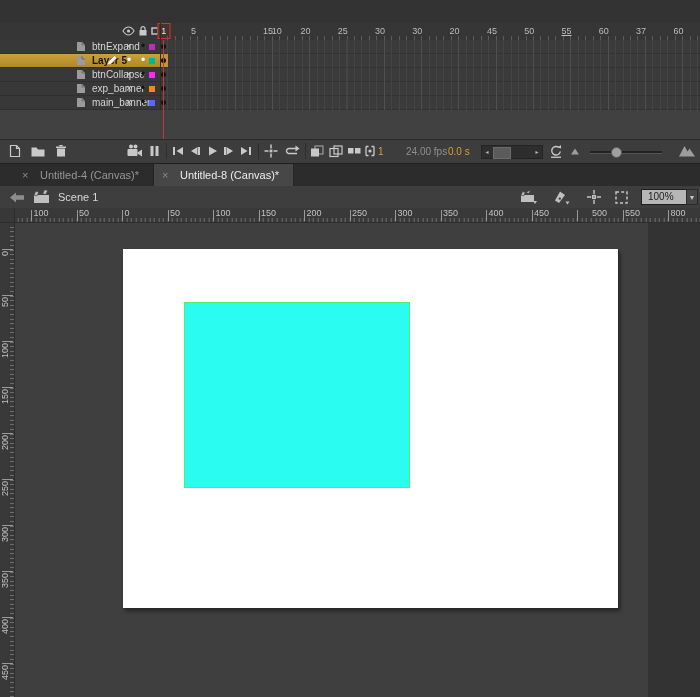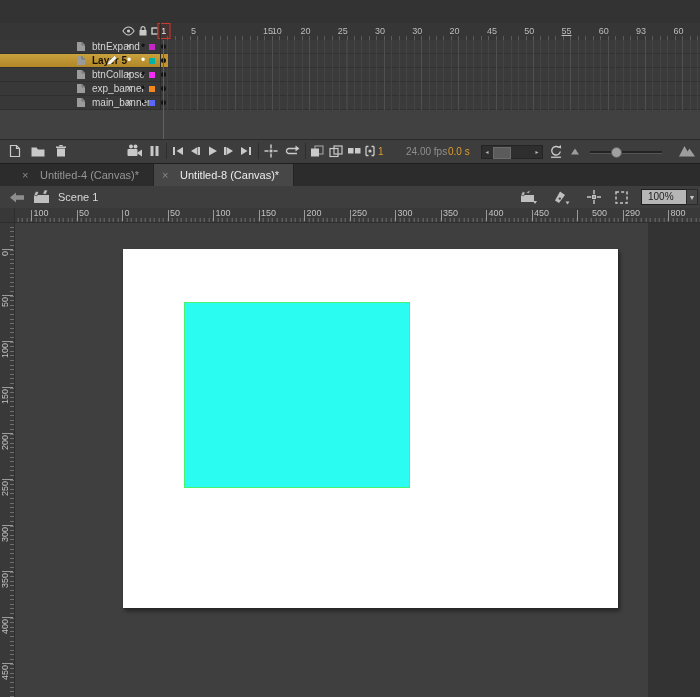--- a/index.html
+++ b/index.html
@@ -116,21 +116,21 @@
           <span class="frm" style="left: 268.14px;">15</span>
           <span class="frm" style="left: 305.44px;">20</span>
           <span class="frm" style="left: 342.74px;">25</span>
           <span class="frm" style="left: 380.04px;">30</span>
           <span class="frm" style="left: 417.34px;">30</span>
           <span class="frm" style="left: 454.64px;">20</span>
           <span class="frm" style="left: 491.94px;">45</span>
           <span class="frm" style="left: 529.24px;">50</span>
           <span class="frm" style="left: 566.54px; text-decoration: underline;">55</span>
           <span class="frm" style="left: 603.84px;">60</span>
-          <span class="frm" style="left: 641.14px;">93</span>
+          <span class="frm" style="left: 641.14px;">37</span>
           <span class="frm" style="left: 678.44px;">60</span>
         </div>
       <div class="tick-strip-h"></div>
     </div>
     <div class="tl-body">
       <div id="layerList">
           <div class="lrow">
             <span class="licon">
               <svg width="10" height="11" viewBox="0 0 10 11">
                 <path d="M1 1h5l3 3v6H1z" fill="#9b9b9b"></path>
@@ -407,21 +407,21 @@
         <span class="hlbl" style="left: 397.5px;">300</span>
         <span class="htick" style="left: 440.5px;"></span>
         <span class="hlbl" style="left: 443px;">350</span>
         <span class="htick" style="left: 486px;"></span>
         <span class="hlbl" style="left: 488.5px;">400</span>
         <span class="htick" style="left: 531.5px;"></span>
         <span class="hlbl" style="left: 534px;">450</span>
         <span class="htick" style="left: 577px;"></span>
         <span class="hlbl" style="left: 592px; text-align: center;">500</span>
         <span class="htick" style="left: 622.5px;"></span>
-        <span class="hlbl" style="left: 625px;">290</span>
+        <span class="hlbl" style="left: 625px;">550</span>
         <span class="htick" style="left: 668px;"></span>
         <span class="hlbl" style="left: 670.5px;">800</span>
       </div>
     <div class="v-ruler" id="vRuler">
         <div class="minor"></div>
         <span class="vtick" style="top: 27px;"></span>
         <span class="vlbl" style="top: 29px;">0</span>
         <span class="vtick" style="top: 73px;"></span>
         <span class="vlbl" style="top: 75px;">50</span>
         <span class="vtick" style="top: 119px;"></span>

